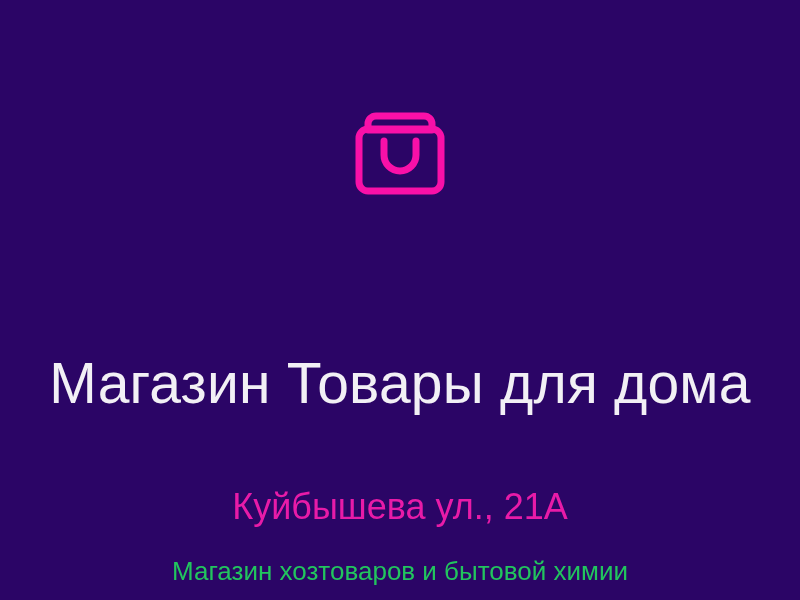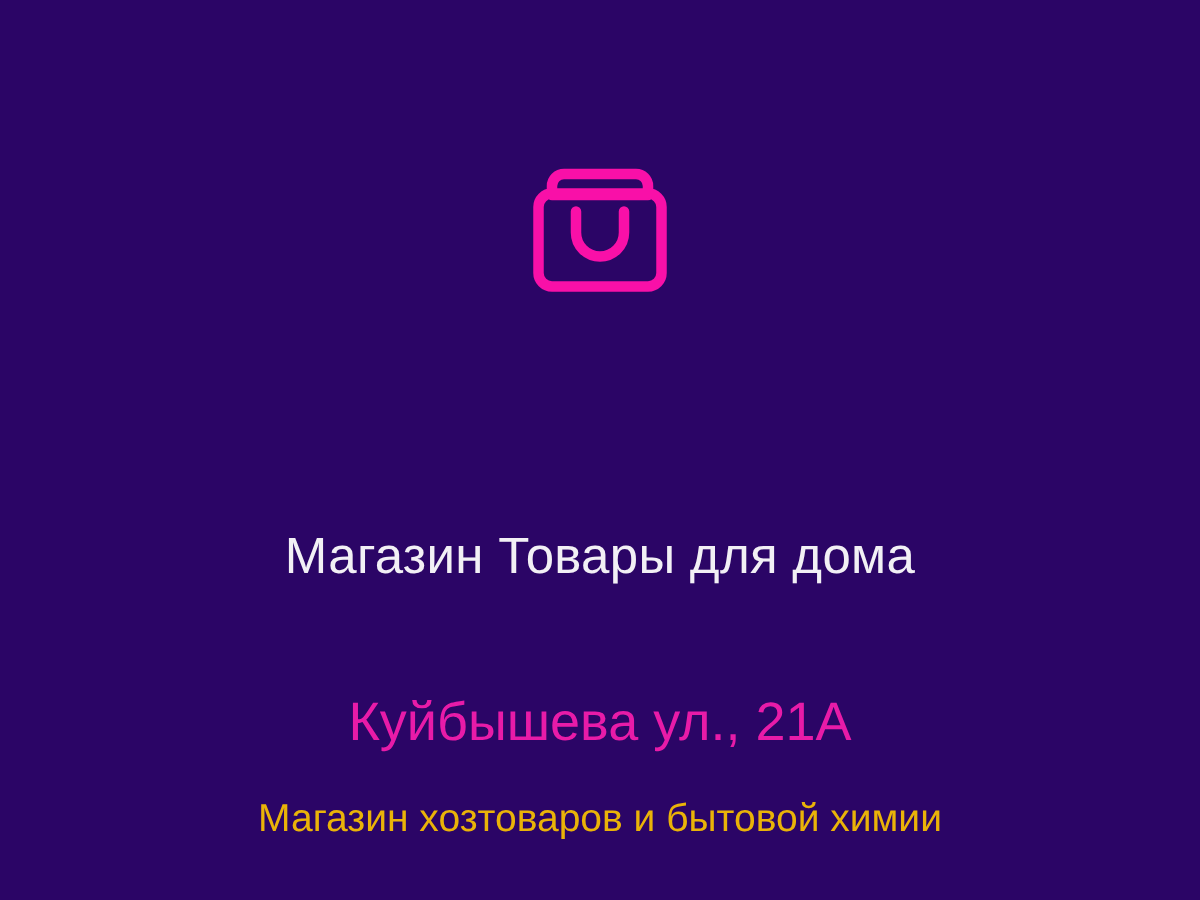--- a/index.html
+++ b/index.html
@@ -54,21 +54,21 @@
     display: flex;
     flex-direction: column;
     align-items: center;
     text-align: center;
   }
 
   .place-title {
     display: block;
     width: 720px;
     margin: 0;
-    font-size: 34px;
+    font-size: 57px;
     font-weight: 300;
     letter-spacing: 0.2px;
     line-height: 1.12;
     color: #f2f0f5;
     white-space: nowrap;
   }
 
   .place-address {
     display: block;
     width: 720px;
@@ -82,21 +82,21 @@
   }
 
   .place-description {
     display: block;
     width: 740px;
     margin: 0;
     margin-top: 26px;
     font-size: 26px;
     font-weight: 400;
     line-height: 1.25;
-    color: #eab308;
+    color: #22c55e;
     white-space: nowrap;
   }
 </style>
 </head>
 <body>
 
 <div class="screen">
 
   <div class="brand-mark">
     <svg viewBox="0 0 104 104" xmlns="http://www.w3.org/2000/svg" fill="none" stroke="#f910a8" stroke-width="7" stroke-linecap="round" stroke-linejoin="round">

